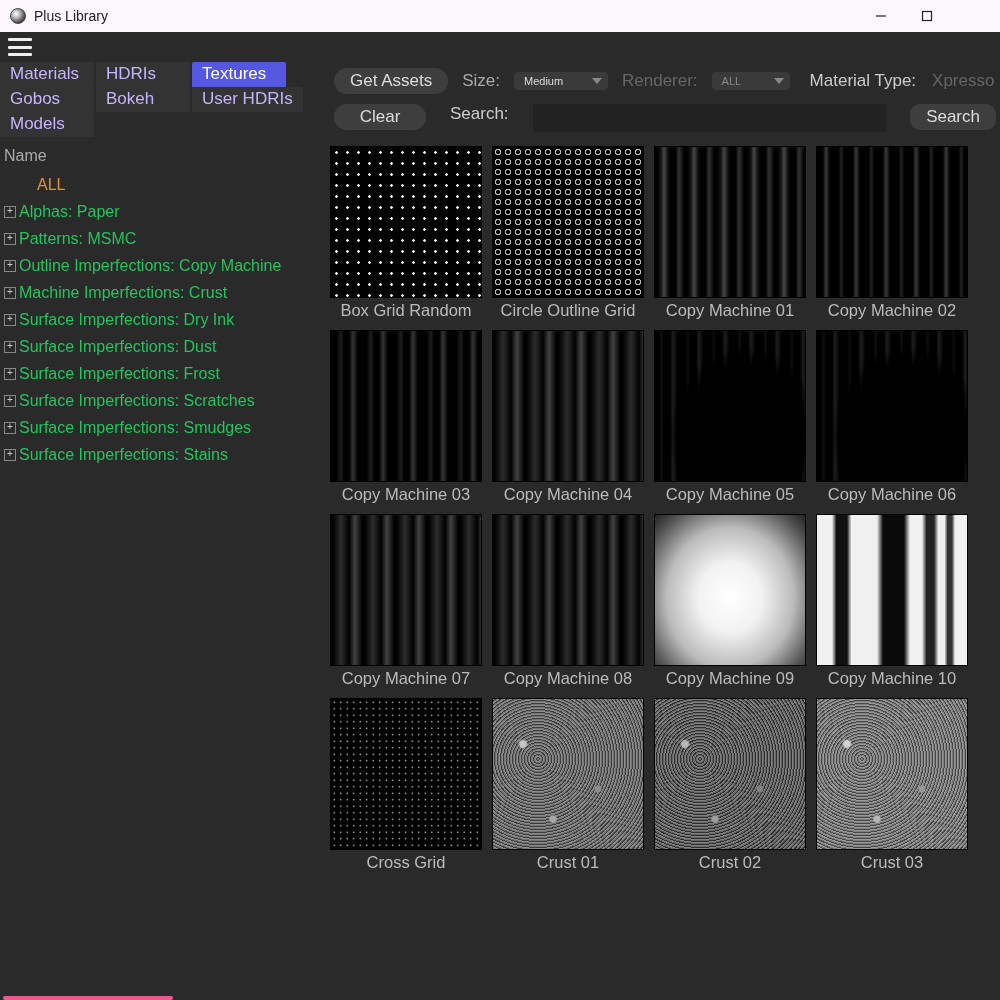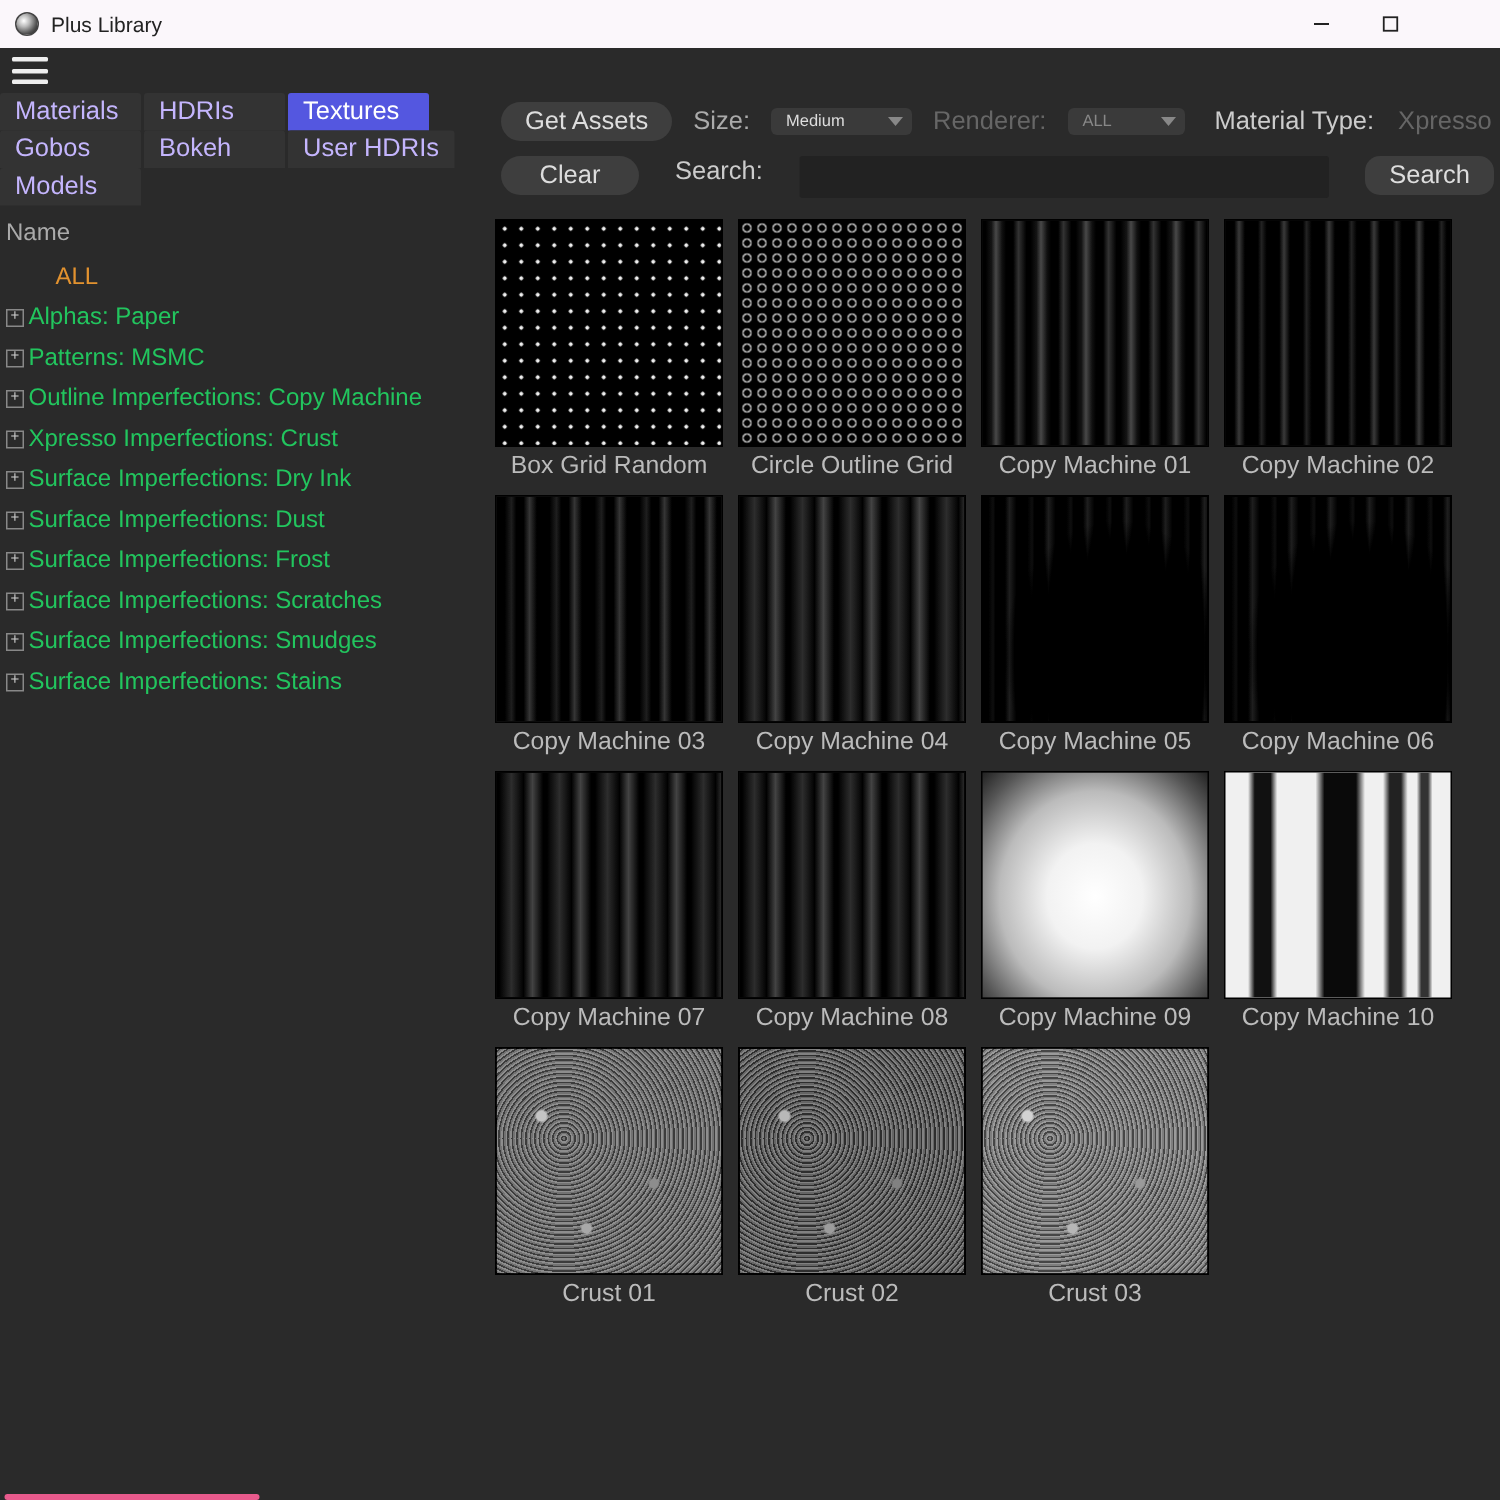--- a/index.html
+++ b/index.html
@@ -285,21 +285,21 @@
             <div class="tree-row">
               <span class="expander"></span>
               <span class="lbl">Patterns: MSMC</span>
             </div>
             <div class="tree-row">
               <span class="expander"></span>
               <span class="lbl">Outline Imperfections: Copy Machine</span>
             </div>
             <div class="tree-row">
               <span class="expander"></span>
-              <span class="lbl">Xpresso Imperfections: Crust</span>
+              <span class="lbl">Machine Imperfections: Crust</span>
             </div>
             <div class="tree-row">
               <span class="expander"></span>
               <span class="lbl">Surface Imperfections: Dry Ink</span>
             </div>
             <div class="tree-row">
               <span class="expander"></span>
               <span class="lbl">Surface Imperfections: Dust</span>
             </div>
             <div class="tree-row">
@@ -389,20 +389,24 @@
           </div>
           <div class="cell">
             <div class="thumb tex-bright"></div>
             <div class="caption">Copy Machine 09</div>
           </div>
           <div class="cell">
             <div class="thumb tex-bars"></div>
             <div class="caption">Copy Machine 10</div>
           </div>
           <div class="cell">
+            <div class="thumb tex-cross"></div>
+            <div class="caption">Cross Grid</div>
+          </div>
+          <div class="cell">
             <div class="thumb tex-noise"></div>
             <div class="caption">Crust 01</div>
           </div>
           <div class="cell">
             <div class="thumb tex-noise b"></div>
             <div class="caption">Crust 02</div>
           </div>
           <div class="cell">
             <div class="thumb tex-noise c"></div>
             <div class="caption">Crust 03</div>

